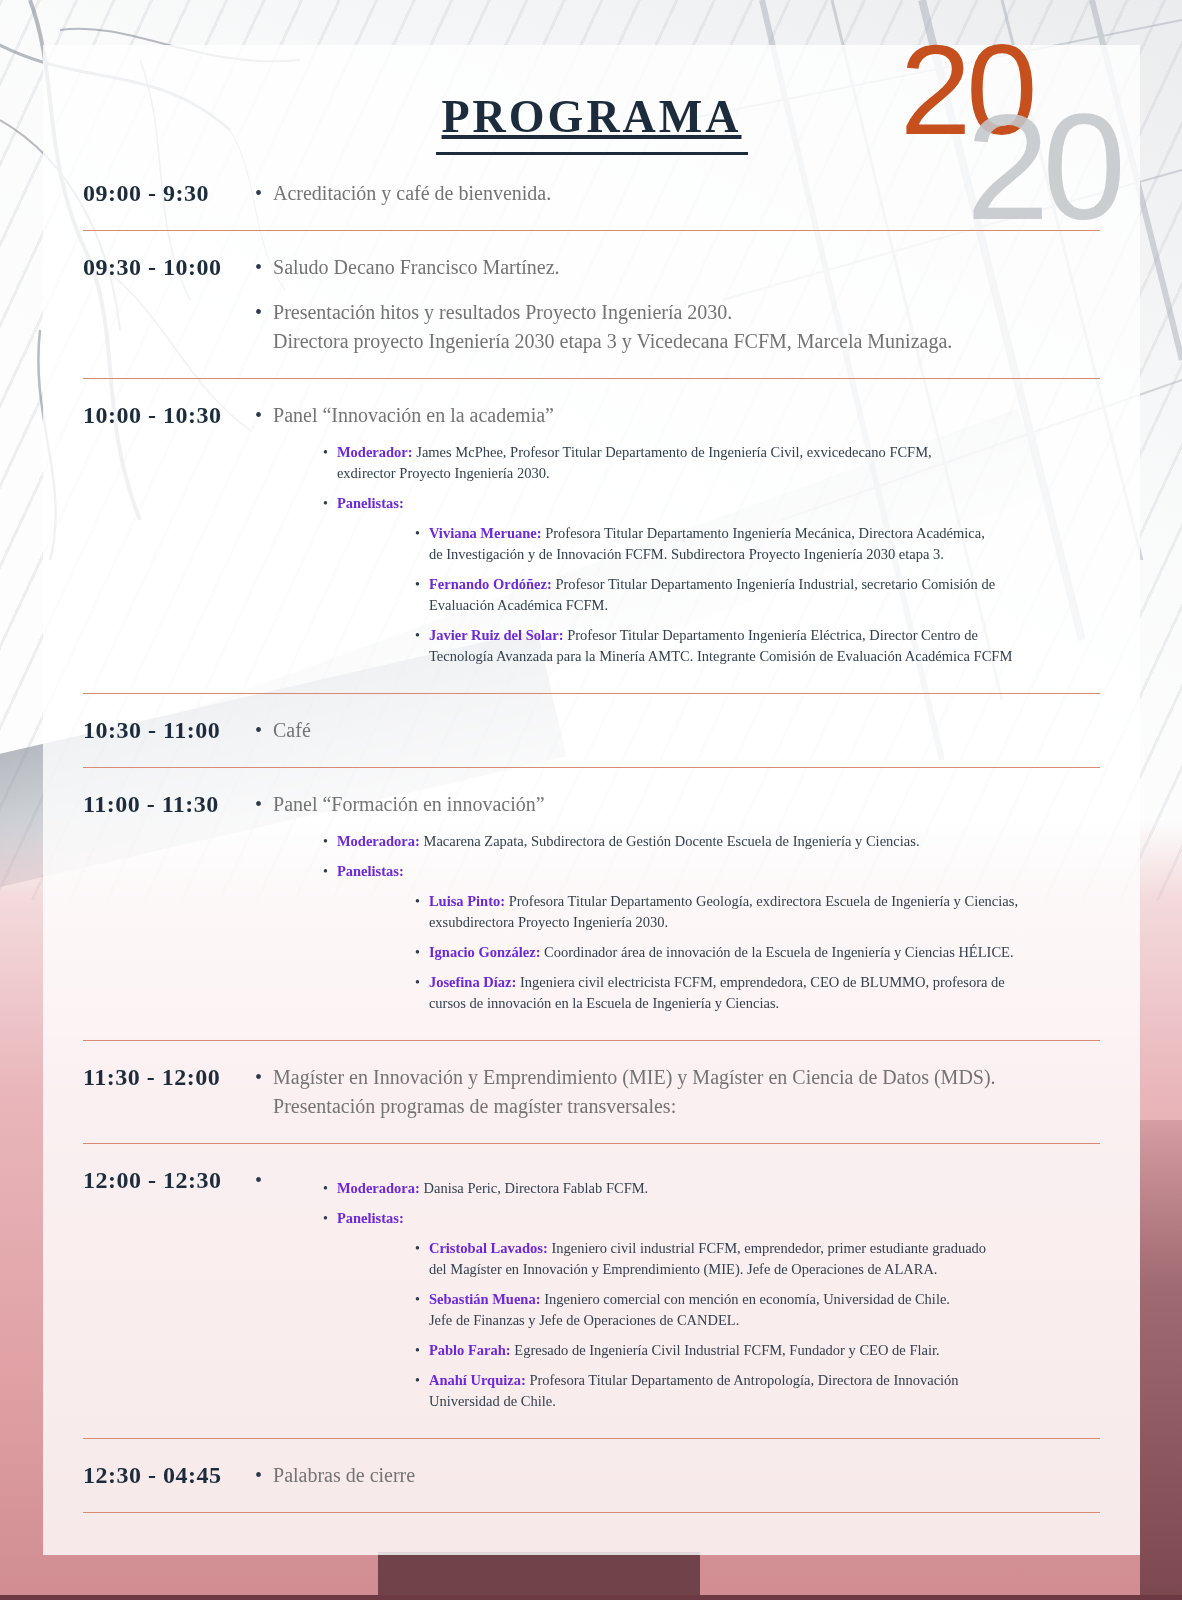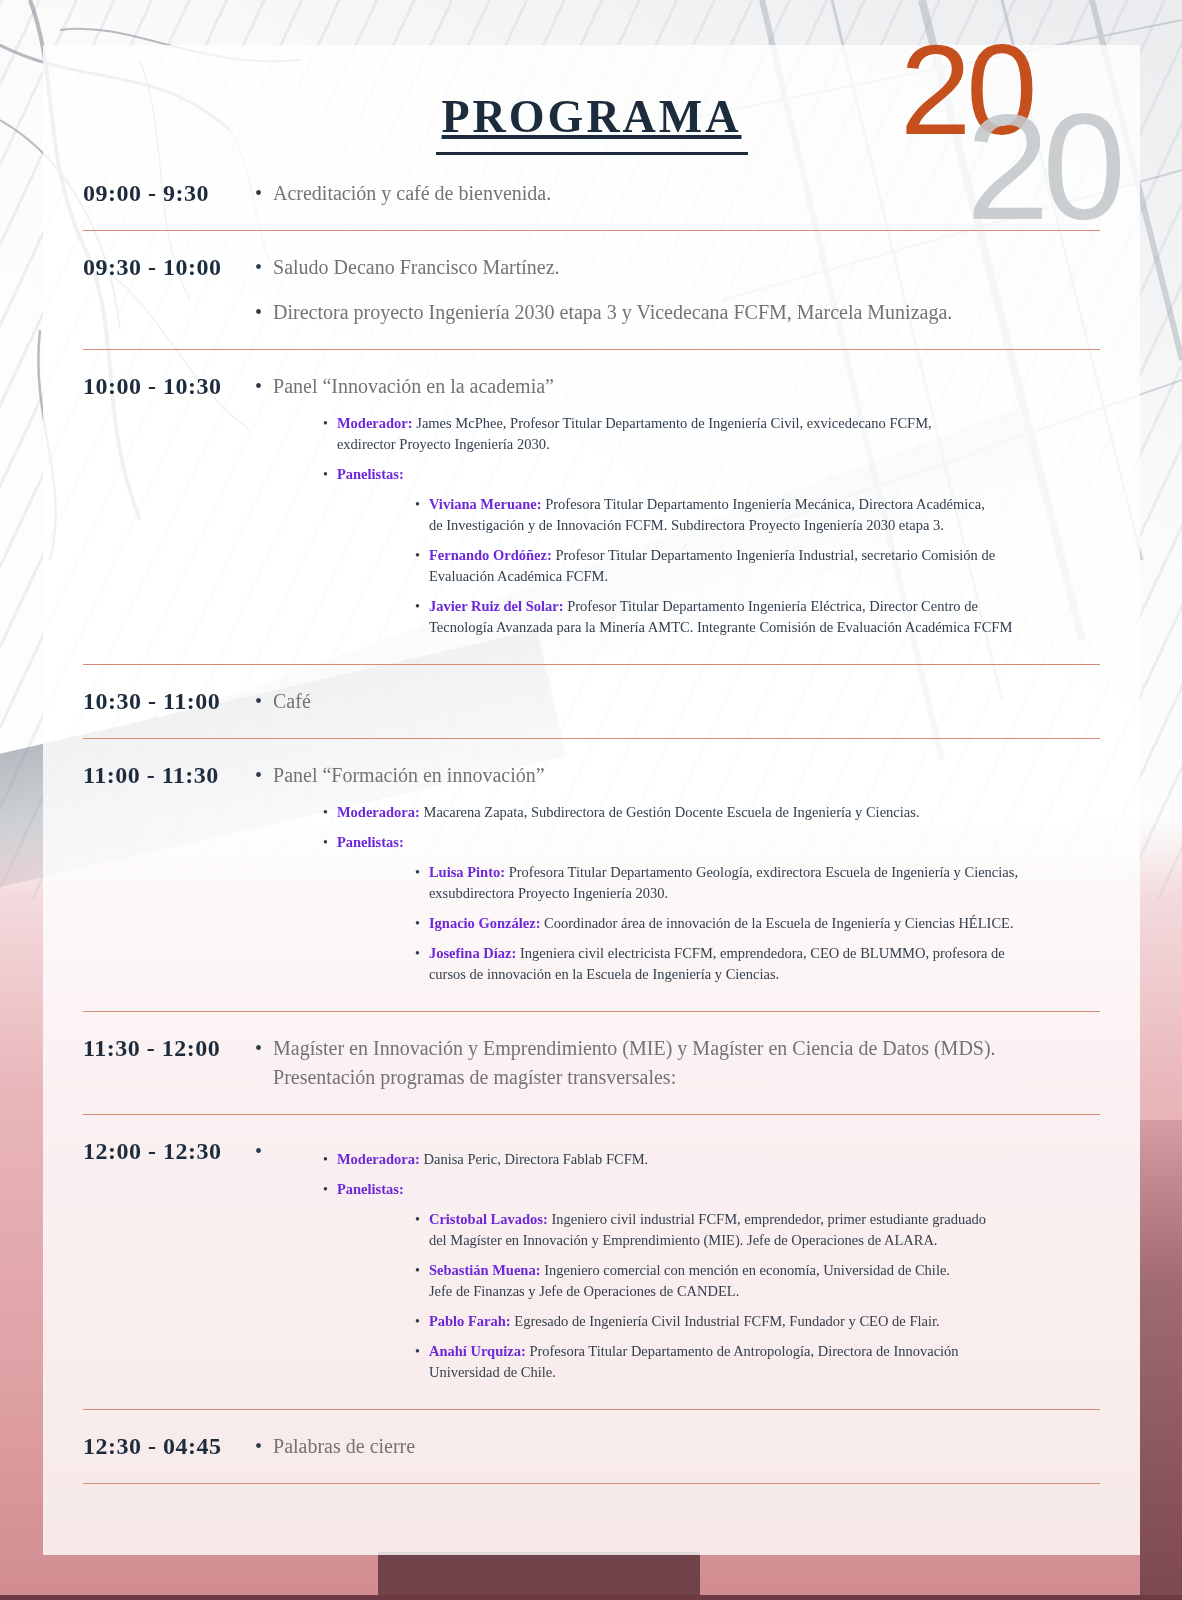--- a/index.html
+++ b/index.html
@@ -129,20 +129,21 @@
           <div class="items">
             <div class="item">
               <span class="bullet l1">•</span>
               <div class="item-body">
                 <div class="line">Saludo Decano Francisco Martínez.</div>
               </div>
             </div>
             <div class="item">
               <span class="bullet l1">•</span>
               <div class="item-body">
+                <div class="line">Presentación hitos y resultados Proyecto Ingeniería 2030.</div>
                 <div class="line">Directora proyecto Ingeniería 2030 etapa 3 y Vicedecana FCFM, Marcela Munizaga.</div>
               </div>
             </div>
           </div>
         </div>
         <div class="divider"></div>
         <div class="row">
           <div class="time">10:00 - 10:30</div>
           <div class="items">
             <div class="item">

